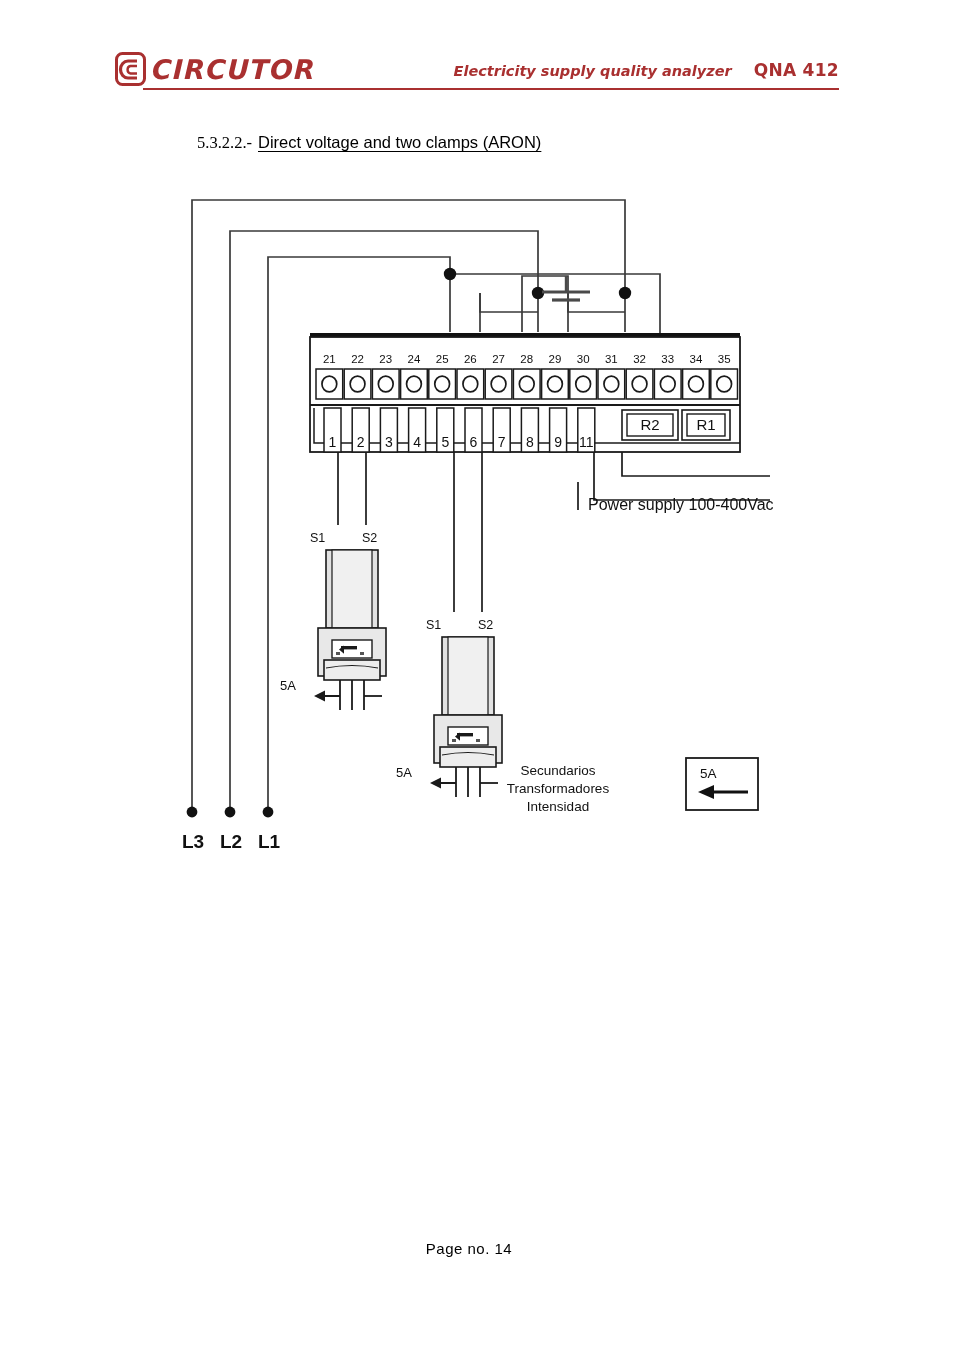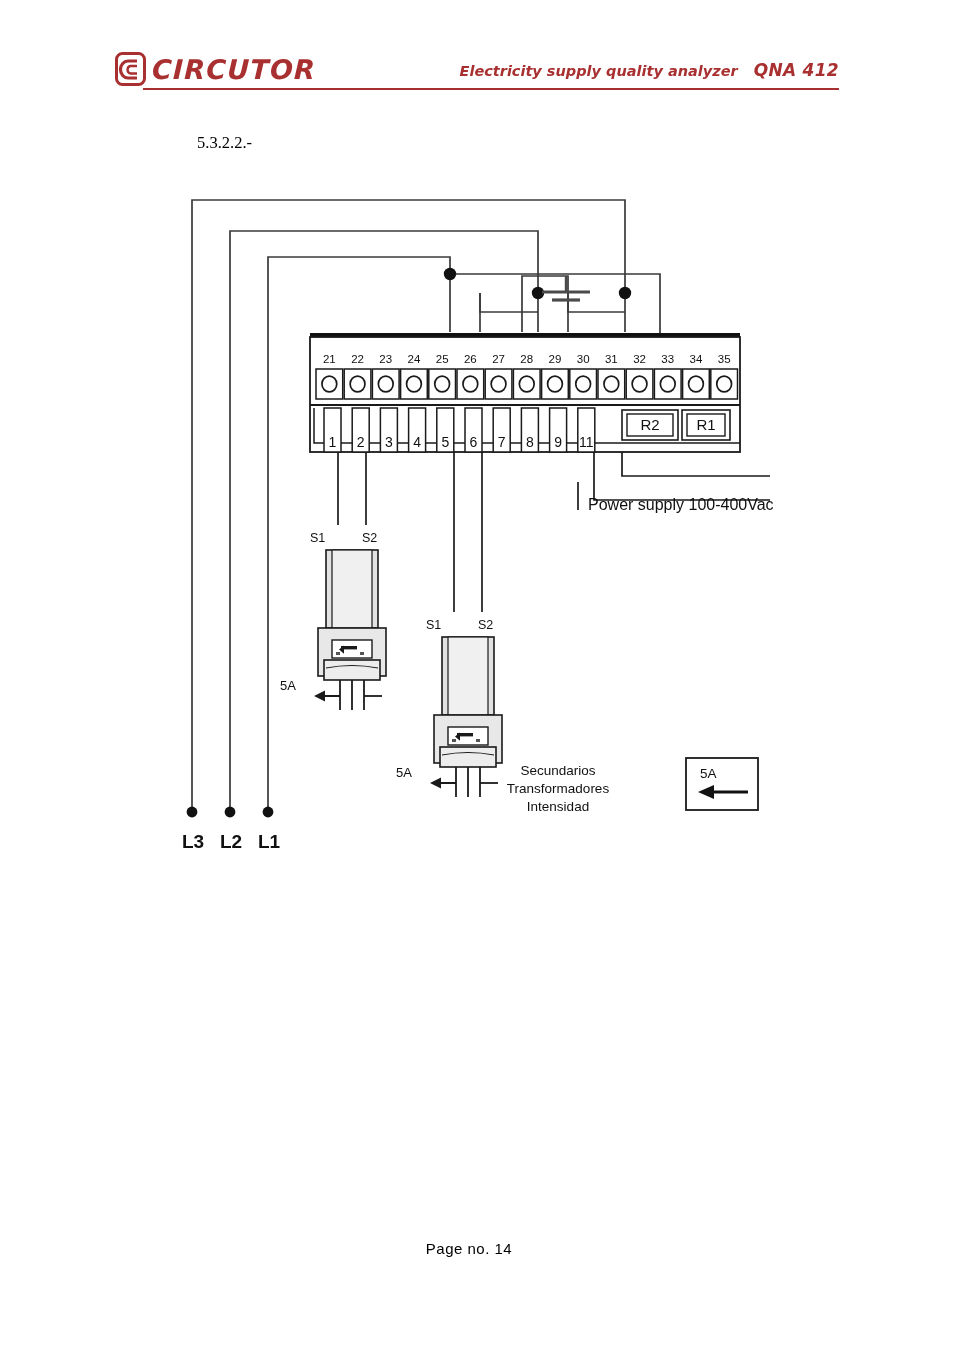--- a/index.html
+++ b/index.html
@@ -42,34 +42,33 @@
     letter-spacing: 1.2px;
     color: #A93030;
     line-height: 1;
     transform: skewX(-2deg);
   }
   #header-title-wrap {
     position: absolute;
     right: 115px; top: 60px;
     display: flex;
     align-items: baseline;
-    gap: 16px;
+    gap: 22px;
     color: #A93030;
   }
   #header-subtitle {
     font-family: "DejaVu Sans", sans-serif;
     font-size: 14.5px;
     font-weight: bold;
     font-style: italic;
   }
   #header-model {
     font-family: "DejaVu Sans", sans-serif;
     font-size: 17px;
     font-weight: bold;
-    font-style: italic;
     letter-spacing: 0.3px;
   }
   #header-rule {
     position: absolute;
     left: 143px; top: 88px;
     width: 696px; height: 2px;
     background: #A93030;
   }
 
   
@@ -136,20 +135,21 @@
   <div id="header-title-wrap">
     <span id="header-subtitle">Electricity supply quality analyzer</span>
     <span id="header-model">QNA 412</span>
   </div>
 
   <div id="header-rule"></div>
 </div>
 
 <div id="section-heading">
   <span id="section-number">5.3.2.2.-</span>
+  <span id="section-title">Direct voltage and two clamps (ARON)</span>
 </div>
 
 <div id="diagram-figure">
 <svg id="diagram-svg" width="640" height="690" viewBox="0 0 640 690">
 
   <defs>
     <g id="clamp-unit">
 
       <rect x="14" y="22" width="52" height="78" fill="#E2E2E2" stroke="#1a1a1a" stroke-width="1.6"></rect>
       <rect x="20" y="22" width="40" height="78" fill="#F0F0F0" stroke="#1a1a1a" stroke-width="1.2"></rect>

